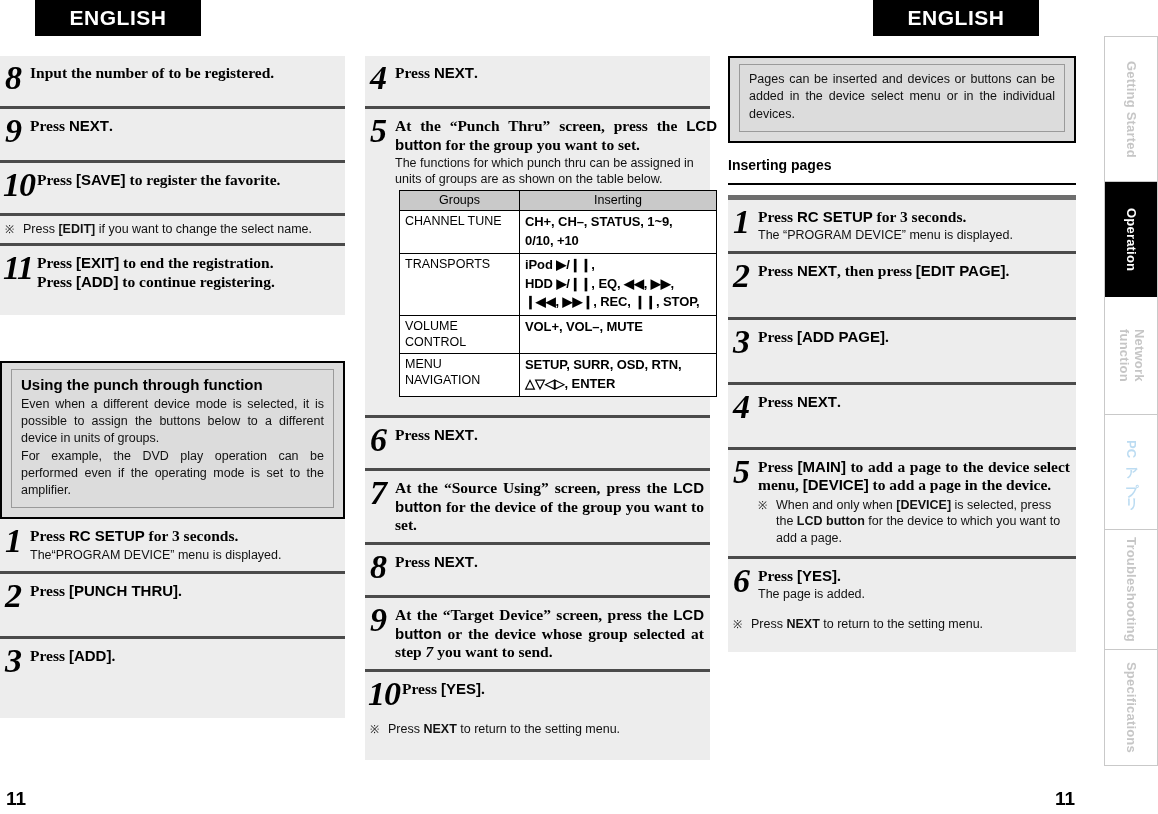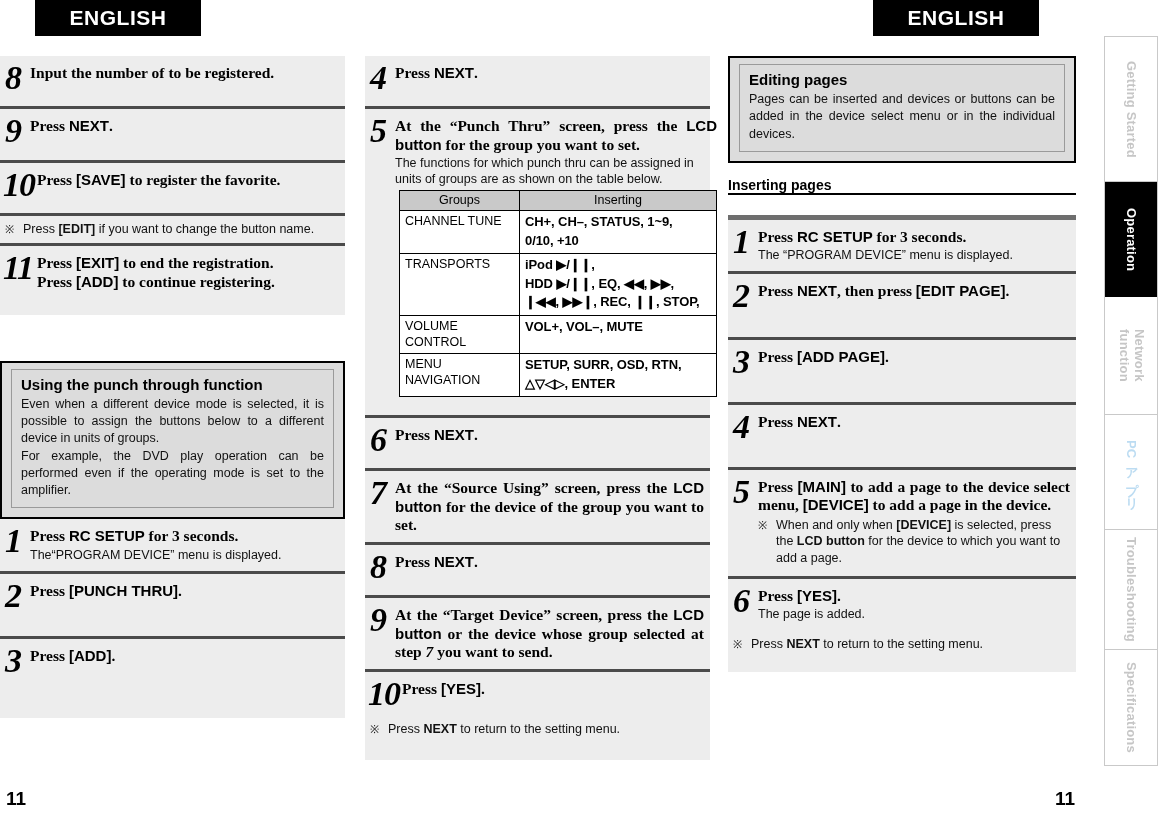--- a/index.html
+++ b/index.html
@@ -130,22 +130,22 @@
     text-align: justify;
   }
 
   
   .section-head {
     font-family: "Liberation Sans", sans-serif;
     font-weight: bold;
     font-size: 14px;
     color: #000;
     border-bottom: 2px solid #000;
-    padding-bottom: 0;
-    margin-bottom: 20px;
+    padding-bottom: 10px;
+    margin-bottom: 10px;
   }
   .thick-rule { height: 5px; background: #6e6e6e; }
 
   
   table.groups {
     border-collapse: collapse;
     width: 318px;
     margin: 3px 0 0 4px;
     border: 1px solid #000;
     background: #fff;
@@ -252,21 +252,21 @@
 
       <div class="step">
         <div class="step-num wide">10</div>
         <div class="step-body">
           <div class="step-title pad-b-sm"><span>Press </span><span class="sans-b">[SAVE]</span><span> to register the favorite.</span></div>
         </div>
       </div>
 
       <div class="note bordered">
         <div class="note-mark">※</div>
-        <div class="note-text"><span>Press </span><b>[EDIT]</b><span> if you want to change the button name.</span></div>
+        <div class="note-text"><span>Press </span><b>[EDIT]</b><span> if you want to change the select name.</span></div>
       </div>
 
       <div class="step">
         <div class="step-num wide">11</div>
         <div class="step-body">
           <div class="step-title"><span>Press </span><span class="sans-b">[EXIT]</span><span> to end the registration.</span></div>
           <div class="step-title pad-b-sm"><span>Press </span><span class="sans-b">[ADD]</span><span> to continue registering.</span></div>
         </div>
       </div>
 
@@ -400,21 +400,20 @@
         <div class="note-text"><span>Press </span><b>NEXT</b><span> to return to the setting menu.</span></div>
       </div>
 
     </div>
   </div>
 
   <div class="col" id="col3">
 
     <div class="callout">
       <div class="callout-inner">
-        <div class="callout-title">Editing pages</div>
         <div class="callout-text">Pages can be inserted and devices or buttons can be added in the device select menu or in the individual devices.</div>
       </div>
     </div>
 
     <div style="height:14px"></div>
 
     <div class="section-head">Inserting pages</div>
     <div class="thick-rule"></div>
 
     <div class="steps">

